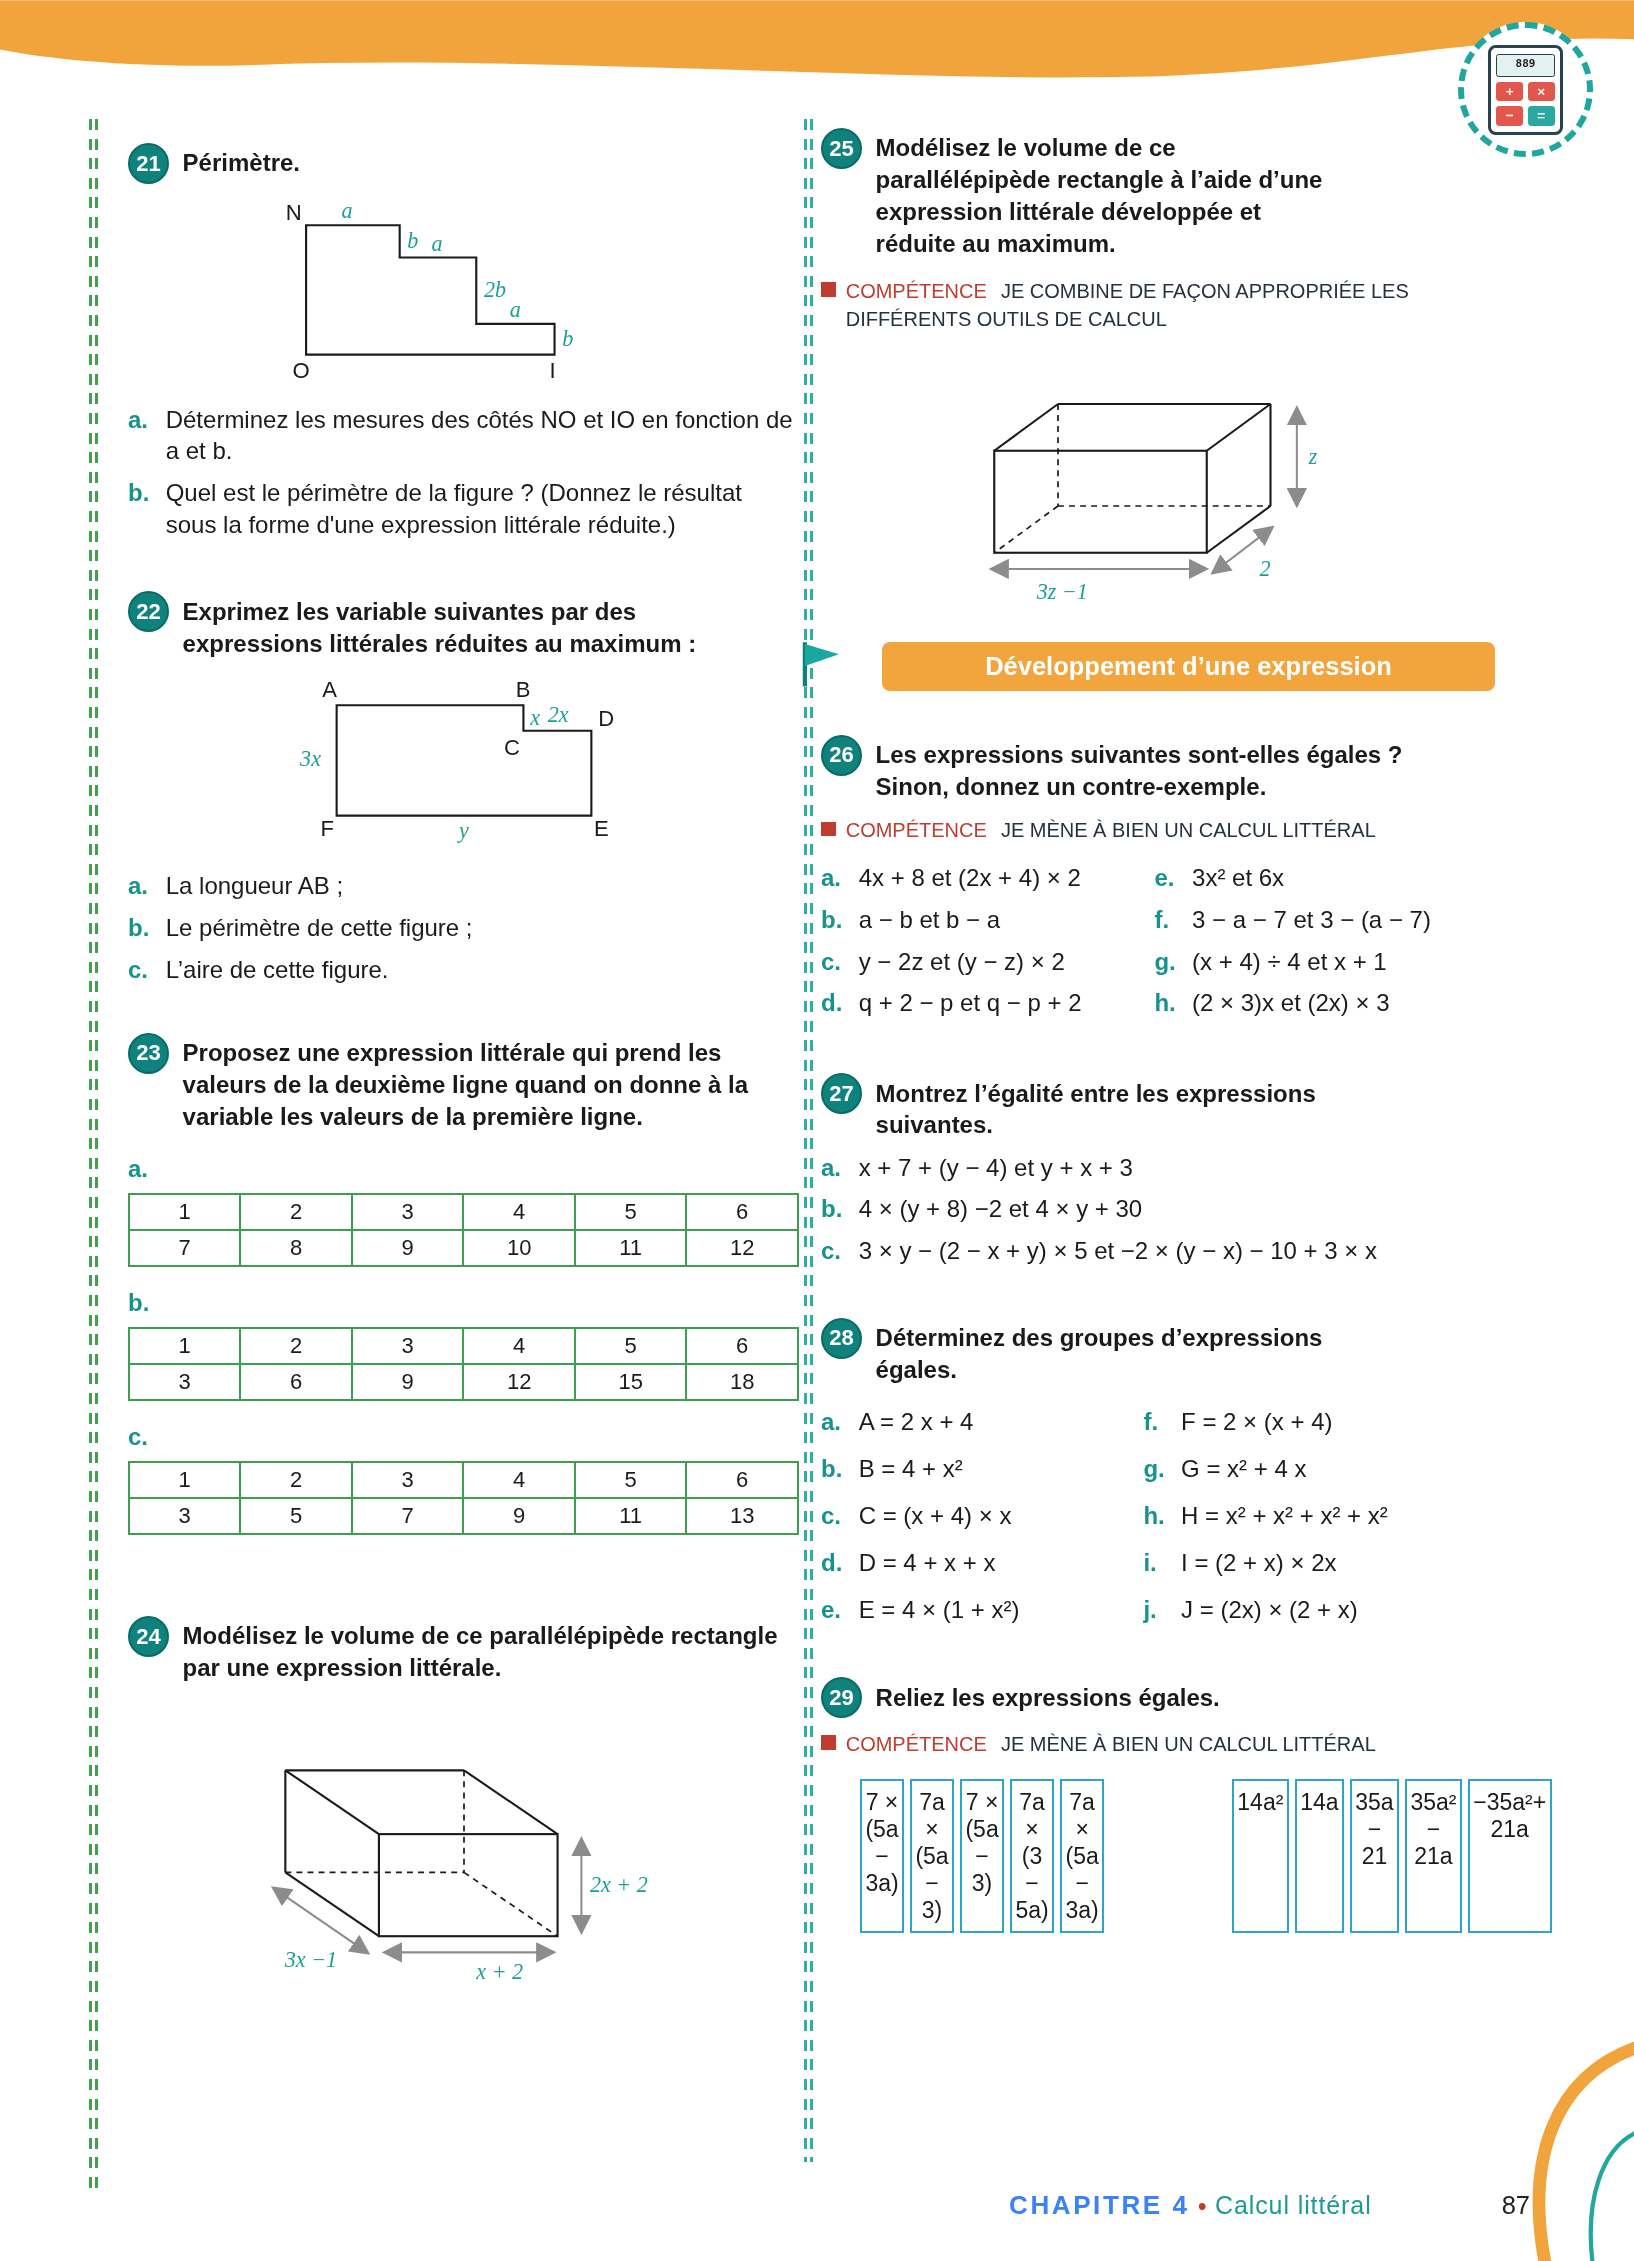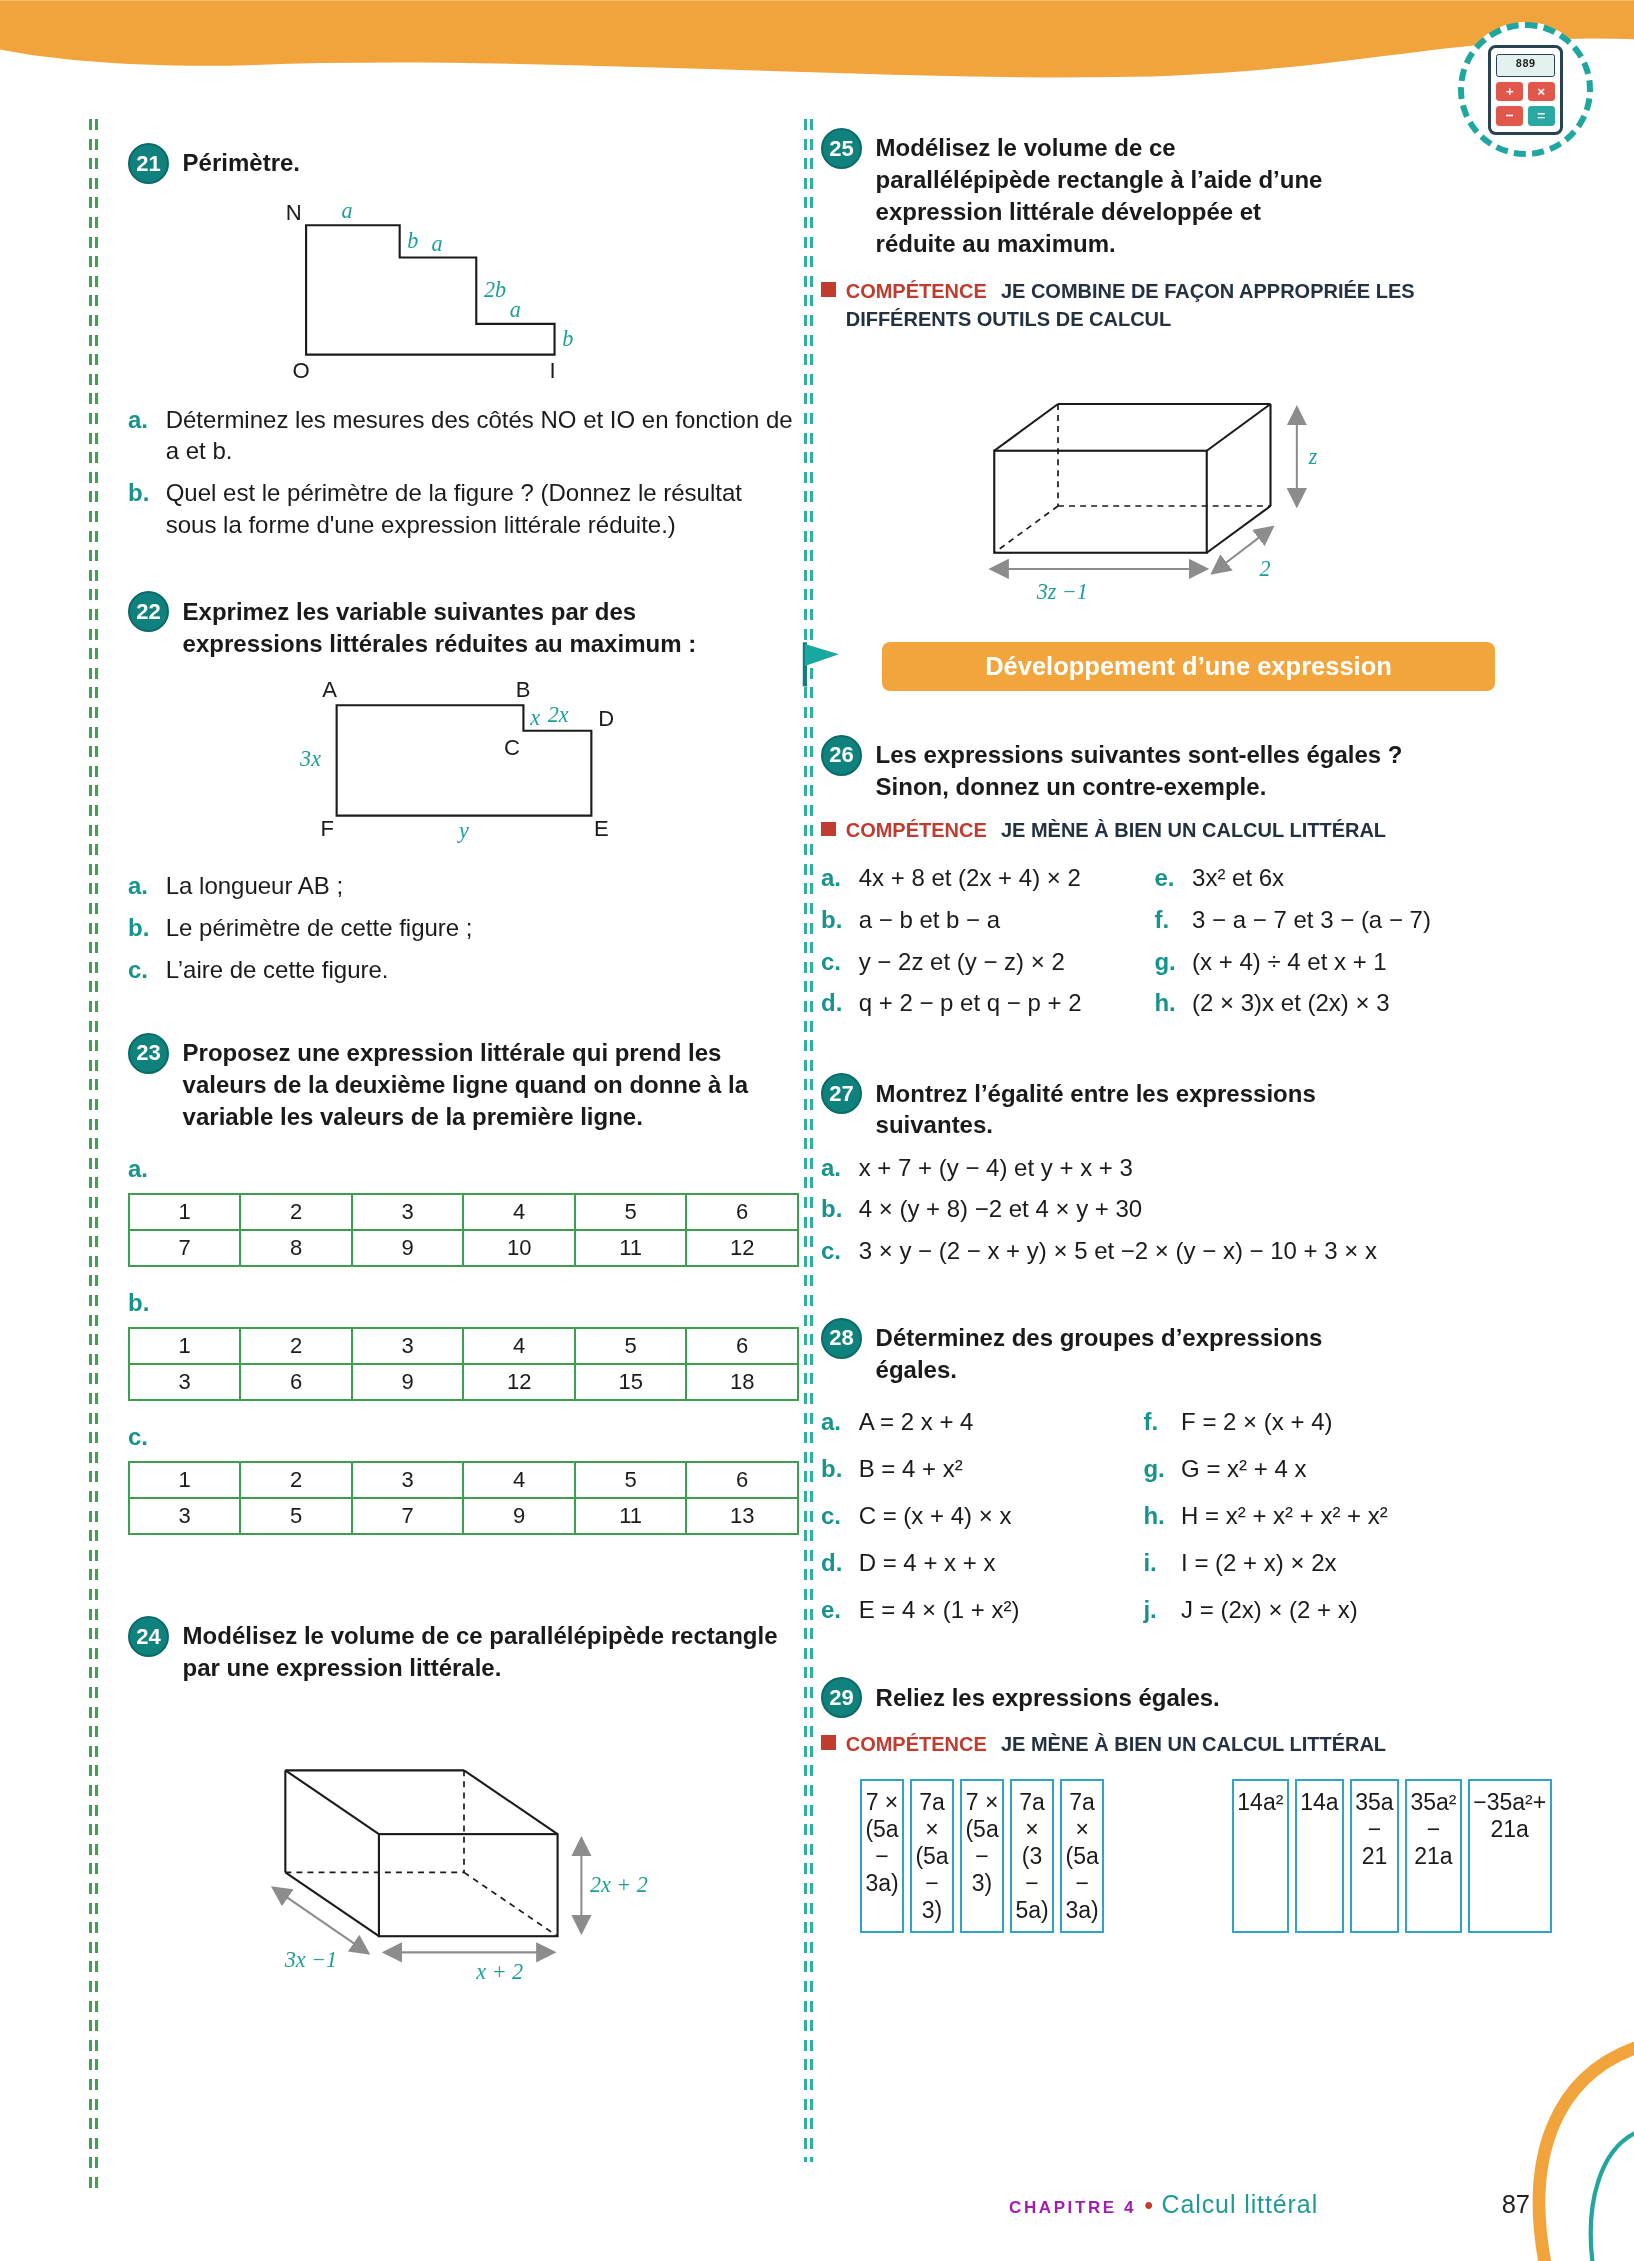--- a/index.html
+++ b/index.html
@@ -47,21 +47,21 @@
          border:2.6px solid #0B6B67;color:#fff;font-size:22px;font-weight:bold;
          display:flex;align-items:center;justify-content:center}
   .ex-title{font-size:24px;font-weight:bold;line-height:1.33;padding-top:4.3px;color:#1a1a1a}
 
   
   .item{display:flex;gap:7.7px;font-size:24px;line-height:1.32;margin:10.2px 0}
   .item-label{flex:none;min-width:30px;color:#17938D;font-weight:bold}
   .item-text{color:#1b1b1b}
 
   
-  .comp{display:flex;gap:10.2px;margin-top:17px;font-size:20px;font-weight:bold;line-height:1.42}
+  .comp{display:flex;gap:10.2px;margin-top:17px;font-size:20px;font-weight:normal;line-height:1.42}
   .comp-square{flex:none;width:14.5px;height:14.5px;background:#C23B2F;margin-top:5.1px}
   .comp-label{color:#C23B2F;margin-right:8.5px}
   .comp-text{color:#243140}
 
   
   .fig{display:block;margin:13.6px auto 3.4px}
   .vtx{font-size:26px;fill:#1b1b1b;font-family:"Liberation Sans",sans-serif}
   .mlbl{font-size:26px;fill:#1B9E97;font-style:italic;font-family:"Liberation Serif",serif}
   .shape{fill:none;stroke:#1b1b1b;stroke-width:2.5}
   .edge{stroke:#1b1b1b;stroke-width:2.5}
@@ -89,21 +89,21 @@
   .match{display:flex;justify-content:space-between;padding:20.4px 5.1px 0 39px}
   .match-col{display:flex;flex-direction:row;gap:6px}
   .match-col.left{width:220px}
   .match-col.right{width:261px}
   .blue-cell{border:2.2px solid #2EA4C6;text-align:center;font-size:23px;padding:7.7px 3.4px;background:#fff}.mt52{margin-top:44px}.mt55{margin-top:47px}
   .mt58{margin-top:49px}.mt60{margin-top:51px}.mt95{margin-top:81px}
   .w540{max-width:460px}.w620{max-width:528px}.w650{max-width:553px}.w600{max-width:511px}
 
   
   .footer{position:absolute;left:1009px;top:2190px;width:521px;display:flex;align-items:baseline}
-  .footer-chapter{color:#a21caf;font-weight:bold;font-size:17px;letter-spacing:2.6px}
+  .footer-chapter{color:#3b82f6;font-weight:bold;font-size:26px;letter-spacing:2.6px}
   .footer-bullet{color:#C23B2F;font-size:24px;margin:0 8.5px;font-weight:bold}
   .footer-title{color:#1C9B94;font-weight:normal;font-size:25px;letter-spacing:0.9px}
   .footer-page{margin-left:auto;font-size:25.5px;color:#222}
 </style>
 </head>
 <body>
 
 <div class="page">
 
   <svg class="top-band" viewBox="0 0 1920 110" width="1635" height="94">

